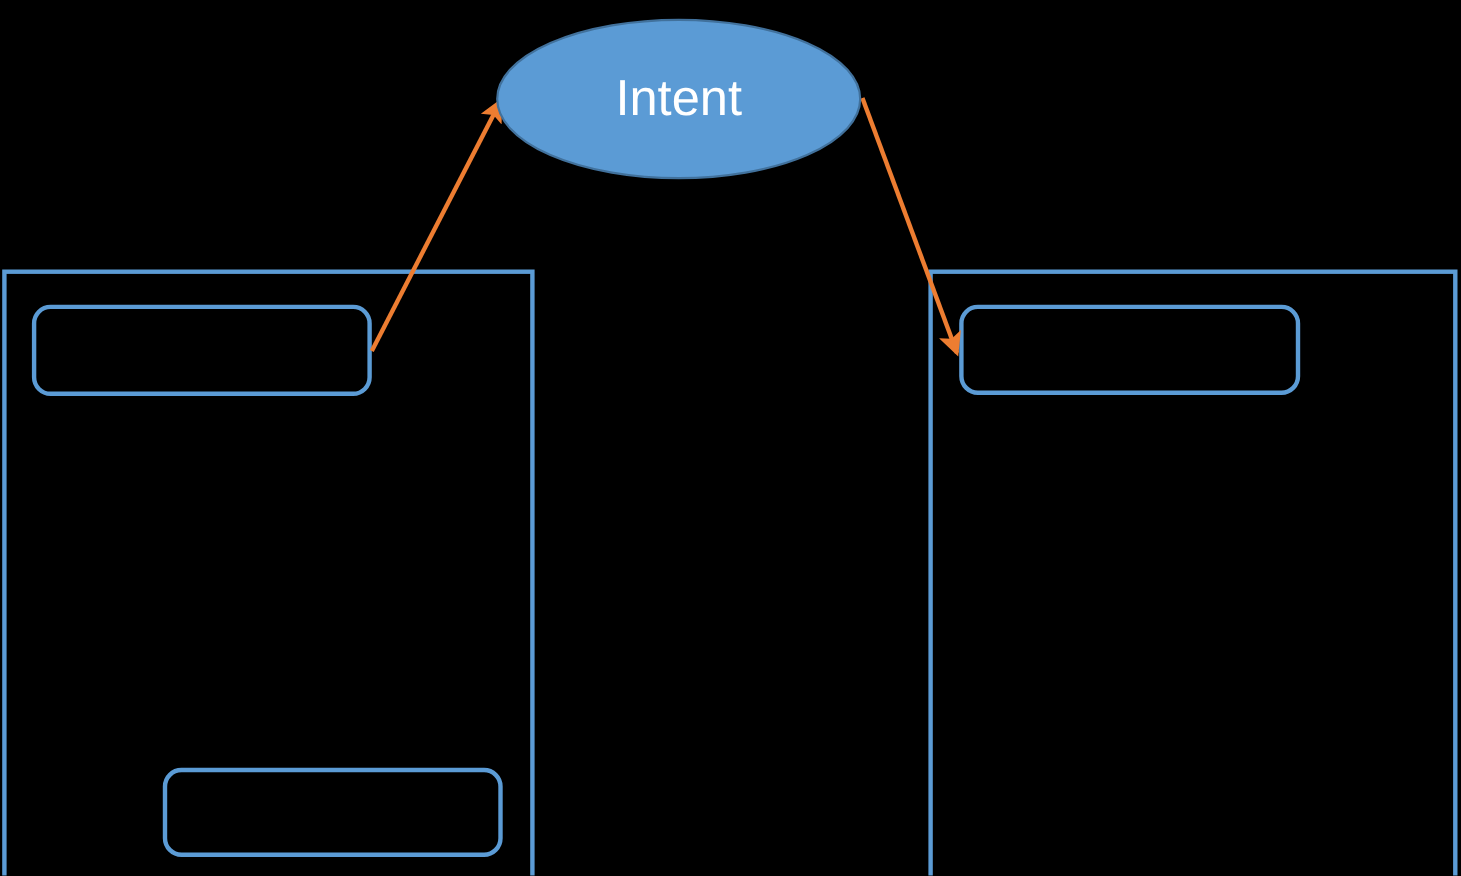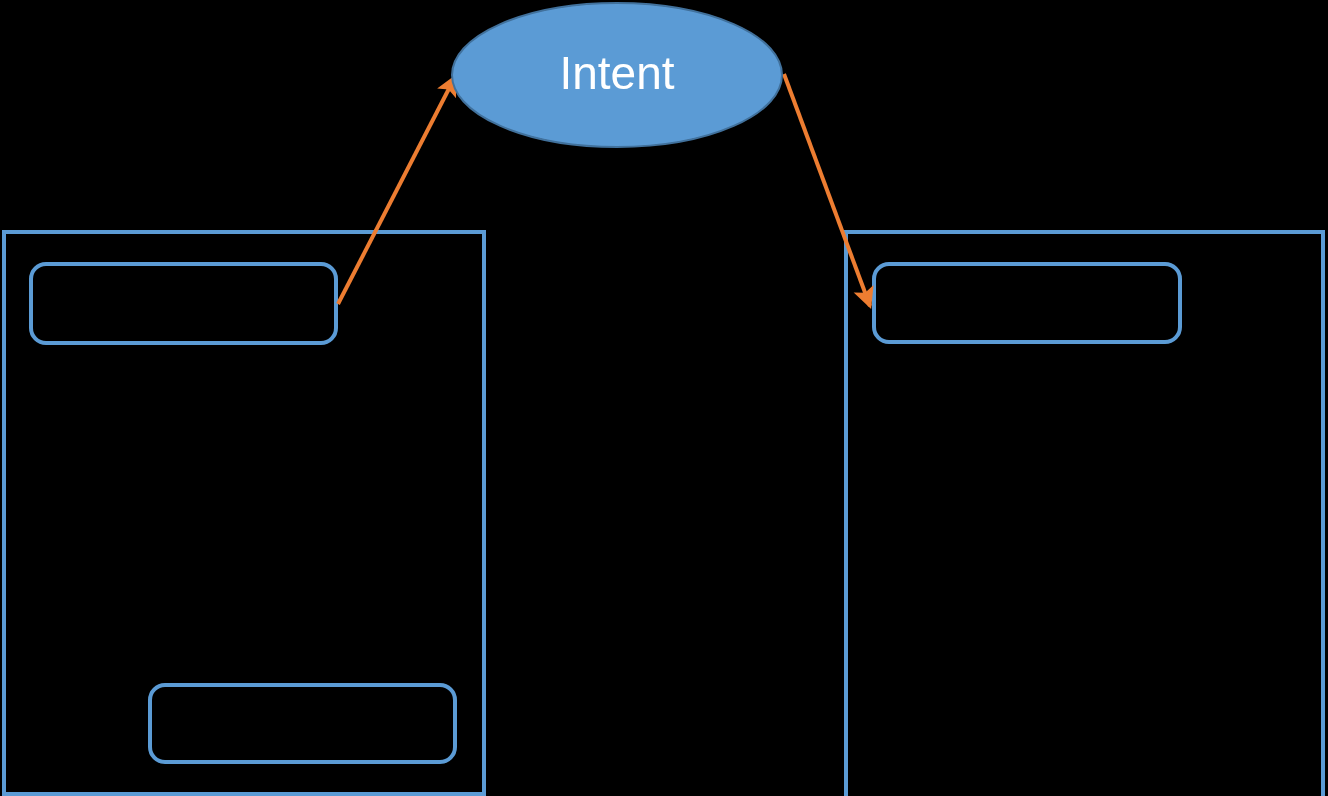--- a/index.html
+++ b/index.html
@@ -11,20 +11,21 @@
     width: 1328px;
     height: 796px;
     overflow: hidden;
     font-family: "Liberation Sans", sans-serif;
   }
   #canvas {
     position: relative;
     width: 1328px;
     height: 628px;
     background: #000000;
+    margin-top: 15px;
   }
   #diagram-svg {
     position: absolute;
     top: 0;
     left: 0;
     width: 1328px;
     height: 796px;
     display: block;
   }
   .ellipse-label {

